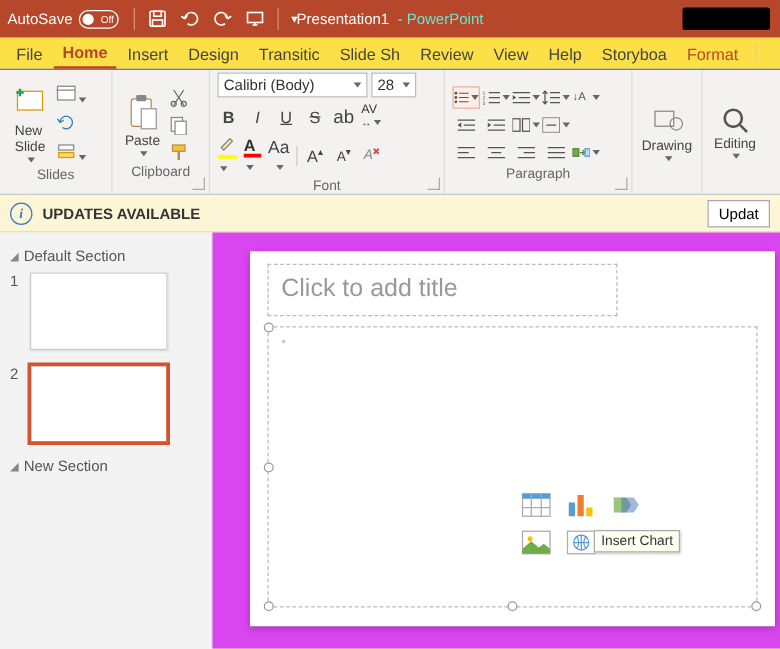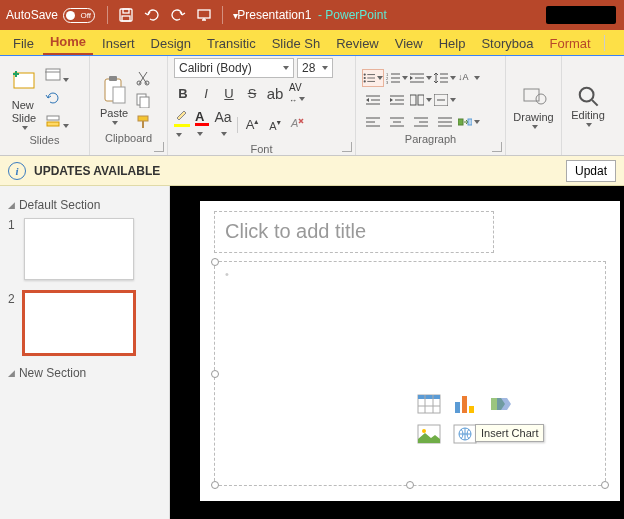--- a/index.html
+++ b/index.html
@@ -53,21 +53,21 @@
   
   
   .workspace { display:flex; height: calc(519px - 30px - 26px - 100px - 30px); }
   .thumbs { width: 170px; background:#f3f3f3; border-right:1px solid #ddd; padding:8px 8px; overflow:hidden;}
   .section-hdr { font-size:12px; color:#555; display:flex; align-items:center; gap:4px; margin:4px 0 6px;}
   .thumb-wrap { display:flex; gap:6px; margin-bottom:12px; align-items:flex-start;}
   .thumb-num { font-size:12px; color:#555; width:10px;}
   .thumb { width: 110px; height: 62px; background:#fff; border:1px solid #ccc; box-shadow:0 1px 2px rgba(0,0,0,0.15);}
   .thumb.selected { outline:3px solid #d35230; outline-offset:-1px;}
   
-  .editor { flex:1; background:#000000; position:relative;}
+  .editor { flex:1; background:#d946ef; position:relative;}
   .slide { position:absolute; left:30px; top:15px; width: 420px; height: 300px; background:#fff; box-shadow:0 2px 6px rgba(0,0,0,0.25);}
   .placeholder { position:absolute; border:1px dashed #bbb; }
   .title-ph { left:14px; top:10px; width:280px; height:42px; padding:8px 10px; font-size:20px; color:#999;}
   .content-ph { left:14px; top:60px; width:392px; height:225px; }
   .content-ph::before { content:"•"; position:absolute; left:10px; top:6px; color:#ccc; font-size:11px;}
   .handle { width:8px; height:8px; background:#fff; border:1px solid #999; border-radius:50%; position:absolute;}
   .icon-grid { position:absolute; left:200px; top:130px; display:grid; grid-template-columns:repeat(3,30px); grid-template-rows:repeat(2,26px); gap:4px 6px;}
   .icon-grid .cell { width:28px; height:24px; display:flex; align-items:center; justify-content:center; cursor:pointer;}
   .tooltip { position:absolute; left:260px; top:162px; background:#fffff0; border:1px solid #aaa; padding:2px 5px; font-size:11px; box-shadow:1px 1px 2px rgba(0,0,0,0.2);}
   

